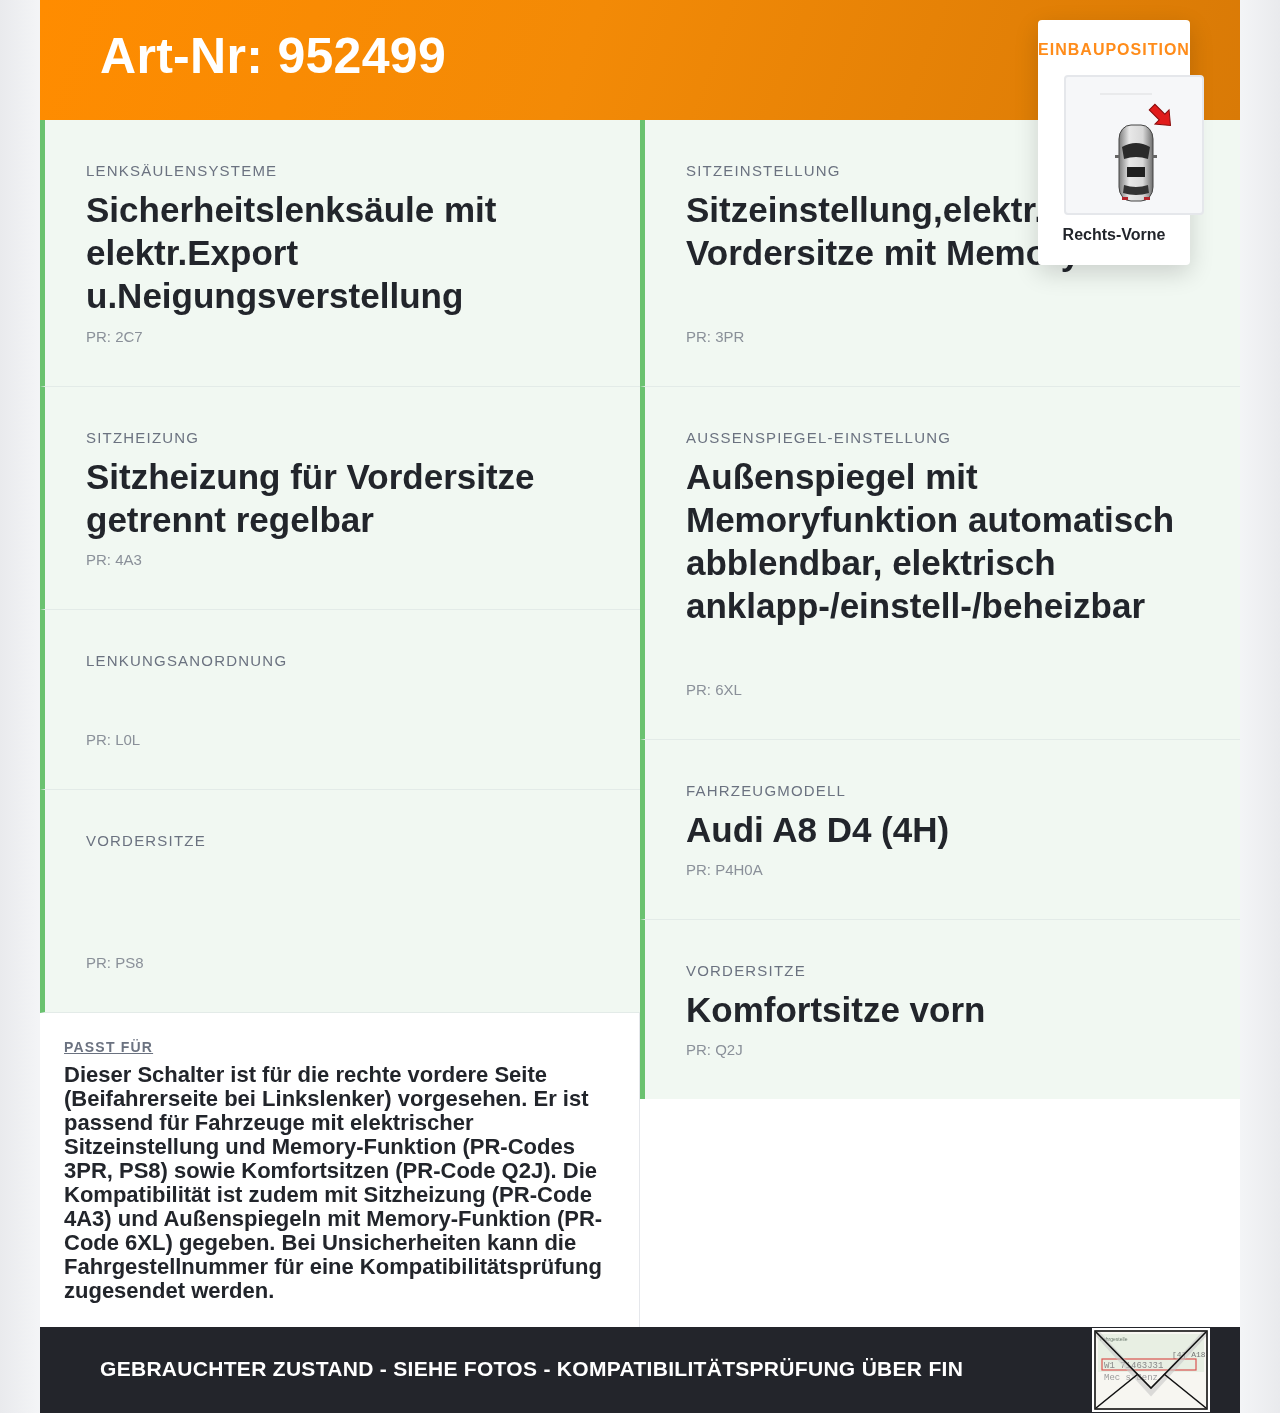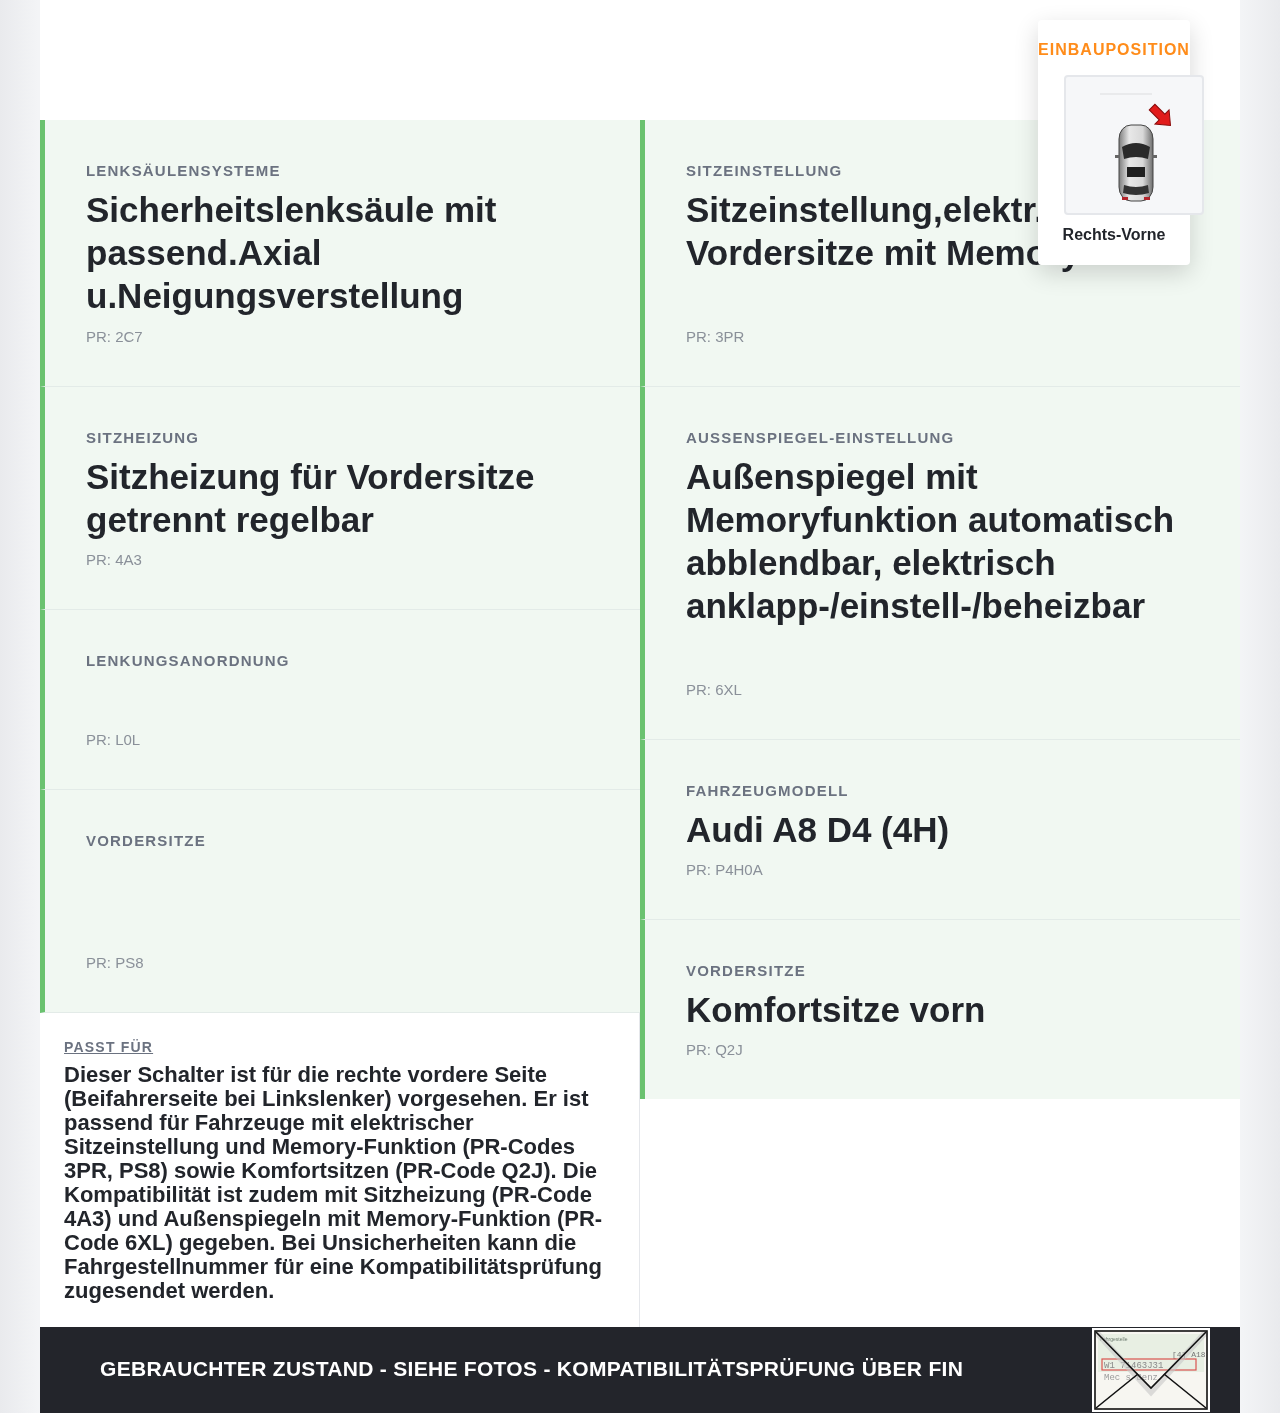--- a/index.html
+++ b/index.html
@@ -55,21 +55,21 @@
       position: relative;
       background: #f1f8f2;
       border-left: 5px solid #6ac26f;
       border-bottom: 1px solid #e3ebe8;
       padding: 0 40px 0 41px;
     }
     .card-cat {
       position: absolute;
       left: 41px;
       font-size: 15px;
-      font-weight: 700;
+      font-weight: 400;
       color: #6b7280;
       letter-spacing: 1.2px;
       text-transform: uppercase;
     }
     .card-title {
       position: absolute;
       left: 41px;
       width: 530px;
       font-size: 35px;
       line-height: 43px;
@@ -177,27 +177,30 @@
       font-size: 16px;
       font-weight: 700;
       color: #22252b;
     }
   </style>
 </head>
 <body>
 
 <div class="page">
 
+  <div class="header">
+    <div class="header-title">Art-Nr: 952499</div>
+  </div>
 
   <div class="grid">
 
     <div class="col left">
       <div class="card" style="height:267px;">
         <div class="card-cat" style="top:42px;">LENKSÄULENSYSTEME</div>
-        <div class="card-title" style="top:68px;">Sicherheitslenksäule mit passend.Axial u.Neigungsverstellung</div>
+        <div class="card-title" style="top:68px;">Sicherheitslenksäule mit elektr.Export u.Neigungsverstellung</div>
         <div class="card-pr" style="top:208px;">PR: 2C7</div>
       </div>
       <div class="card" style="height:223px;">
         <div class="card-cat" style="top:42px;">SITZHEIZUNG</div>
         <div class="card-title" style="top:68px;">Sitzheizung für Vordersitze getrennt regelbar</div>
         <div class="card-pr" style="top:164px;">PR: 4A3</div>
       </div>
       <div class="card" style="height:180px;">
         <div class="card-cat" style="top:42px;">LENKUNGSANORDNUNG</div>
         <div class="card-pr" style="top:121px;">PR: L0L</div>

